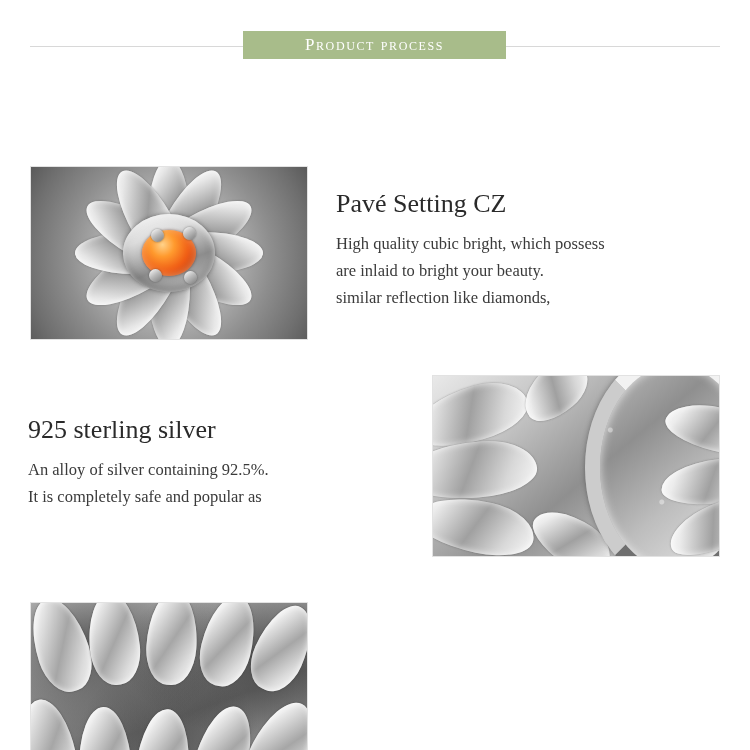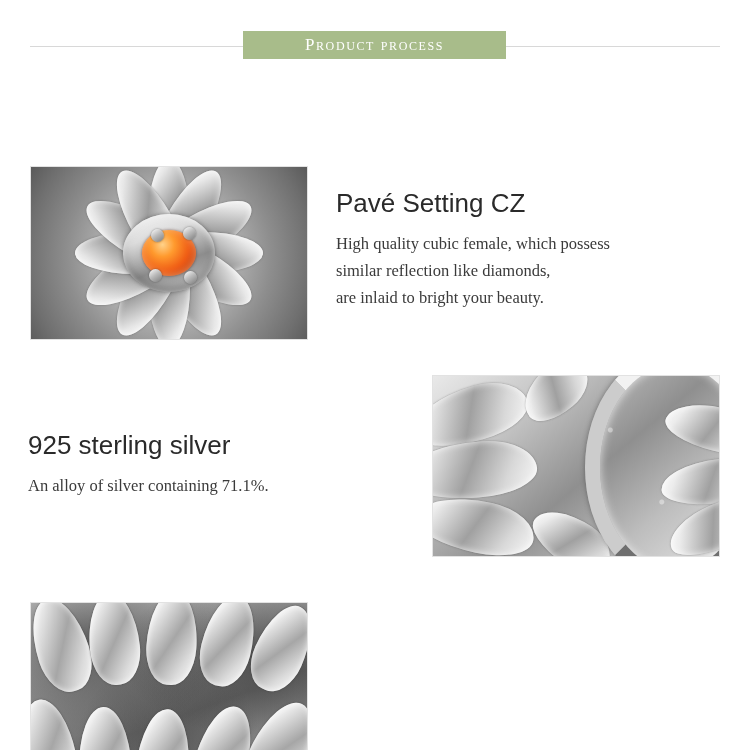--- a/index.html
+++ b/index.html
@@ -63,21 +63,21 @@
     border: 1px solid #e2e2e2;
     box-sizing: border-box;
     overflow: hidden;
     background: #f3f3f3;
   }
 
   .text-col {
     position: absolute;
   }
   .feature-title {
-    font-family: Liberation Sans, sans-serif;
+    font-family: Liberation Serif, serif;
     font-size: 26px;
     color: #2a2a2a;
     line-height: 1.2;
     margin: 0 0 12px 0;
     font-weight: normal;
   }
   .feature-desc {
     font-family: "Liberation Serif", serif;
     font-size: 16.5px;
     color: #3a3a3a;
@@ -104,21 +104,21 @@
 
   
   #block-silver .photo {
     left: 432px;
     top: 305px;
     width: 288px;
     height: 182px;
   }
   #block-silver .text-col {
     left: 28px;
-    top: 360px;
+    top: 344px;
     width: 380px;
   }
 
   
   #block-oxidized .photo {
     left: 30px;
     top: 532px;
     width: 278px;
     height: 190px;
   }
@@ -279,23 +279,23 @@
         <div class="img1-gem"></div>
         <div class="img1-prong" style="left:120px; top:62px;"></div>
         <div class="img1-prong" style="left:152px; top:60px;"></div>
         <div class="img1-prong" style="left:118px; top:102px;"></div>
         <div class="img1-prong" style="left:153px; top:104px;"></div>
       </div>
     </div>
     <div class="text-col">
       <h2 class="feature-title">Pavé Setting CZ</h2>
       <p class="feature-desc">
-        <span class="line">High quality cubic female, which possess</span>
+        <span class="line">High quality cubic bright, which possess</span>
+        <span class="line">are inlaid to bright your beauty.</span>
         <span class="line">similar reflection like diamonds,</span>
-        <span class="line">are inlaid to bright your beauty.</span>
       </p>
     </div>
   </div>
 
   <div class="block" id="block-silver">
     <div class="photo">
       <div class="art">
         <div class="img2-bg"></div>
         <div class="img2-speck"></div>
         <div class="img2-petal" style="left:-22px; top:12px; width:118px; height:54px; transform:rotate(-16deg);"></div>
@@ -305,21 +305,22 @@
         <div class="img2-petal" style="left:96px; top:142px; width:86px; height:46px; transform:rotate(34deg);"></div>
         <div class="img2-ring"></div>
         <div class="img2-petal" style="left:232px; top:30px; width:96px; height:44px; transform:rotate(14deg);"></div>
         <div class="img2-petal" style="left:228px; top:84px; width:100px; height:44px; transform:rotate(-6deg);"></div>
         <div class="img2-petal" style="left:234px; top:130px; width:92px; height:44px; transform:rotate(-22deg);"></div>
       </div>
     </div>
     <div class="text-col">
       <h2 class="feature-title">925 sterling silver</h2>
       <p class="feature-desc">
-        <span class="line">An alloy of silver containing 71.1%.</span>
+        <span class="line">An alloy of silver containing 92.5%.</span>
+        <span class="line">It is completely safe and popular as</span>
       </p>
     </div>
   </div>
 
   <div class="block" id="block-oxidized">
     <div class="photo">
       <div class="art">
         <div class="img3-bg"></div>
         <div class="img3-dark"></div>
         <div class="img3-petal" style="left:4px; top:-6px; width:52px; height:96px; transform:rotate(-18deg);"></div>

